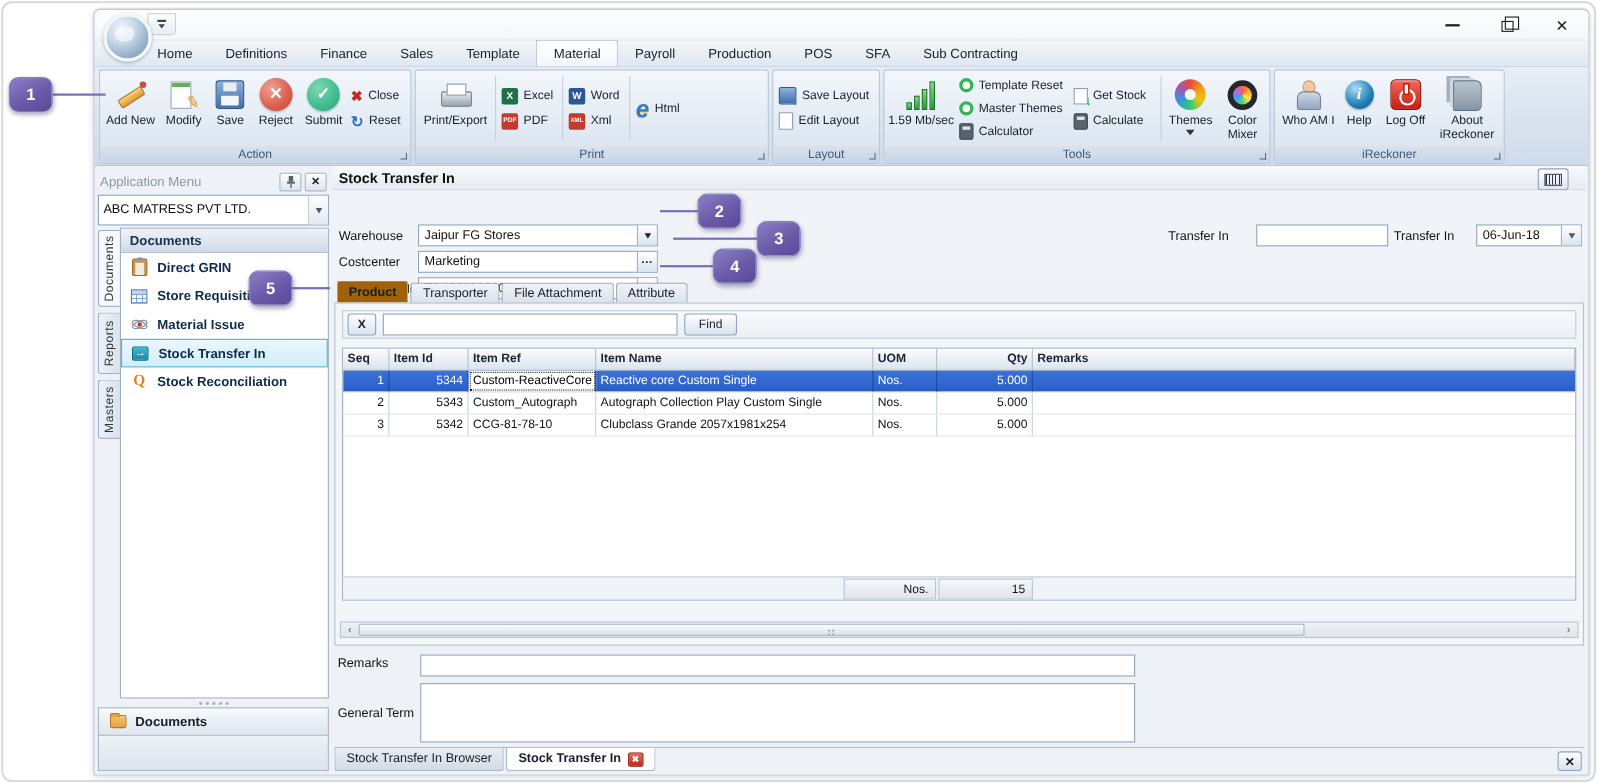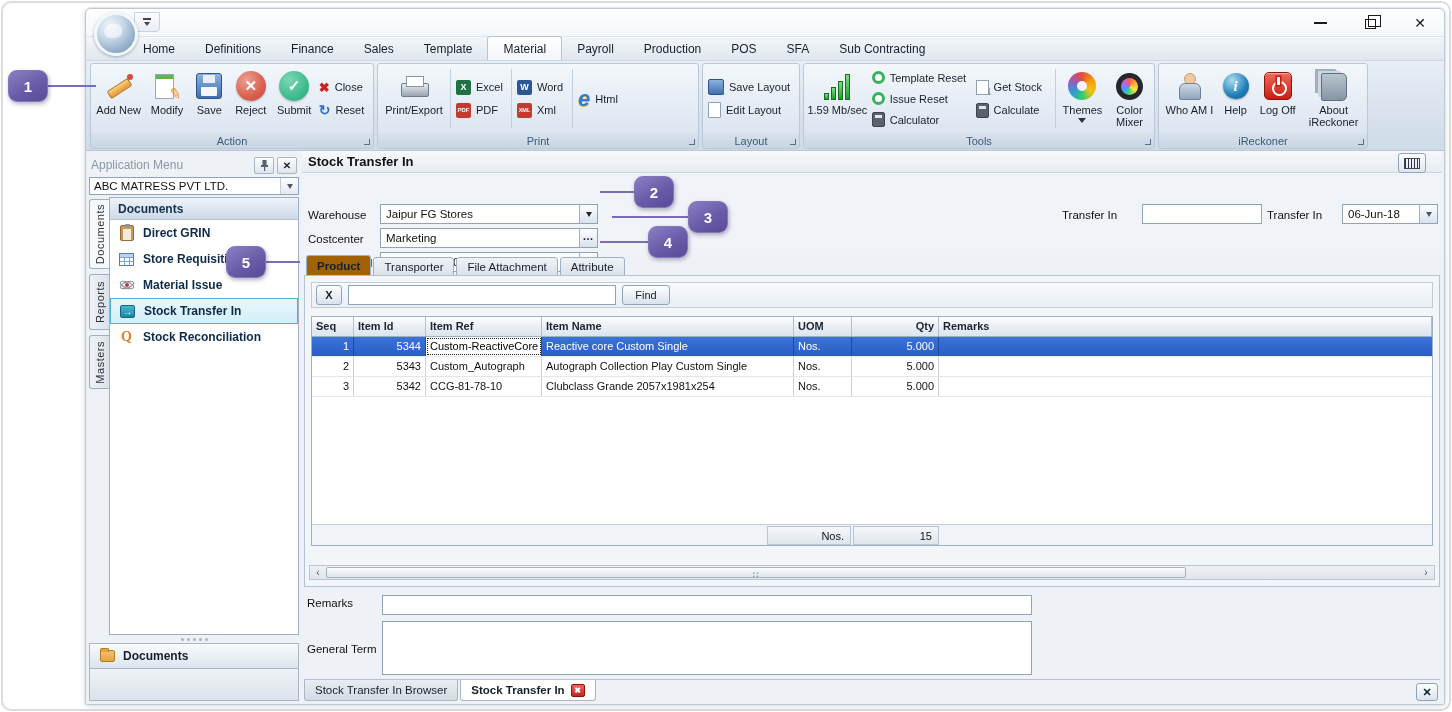--- a/index.html
+++ b/index.html
@@ -115,21 +115,21 @@
 
   
   .bodyarea { position:relative; height:553px; background:#eef2f6; }
 
   
   .sidebar { position:absolute; left:3px; top:4px; width:210px; height:546px; display:flex; flex-direction:column; }
   .sb-header { height:20px; display:flex; align-items:center; font-size:12px; color:#8a97a7; padding:0 2px; }
   .sb-header .sp { flex:1; }
   .sb-tool { width:20px; height:17px; border:1px solid #aab6c4; border-radius:2px; background:linear-gradient(#fdfefe,#dde5ee);
              display:flex; align-items:center; justify-content:center; margin-left:3px; font-size:10px; color:#223; font-weight:bold; }
-  .sb-combo { height:18px; margin-top:2px; border:1px solid #8fa4b8; background:#fff; display:flex; align-items:center; }
+  .sb-combo { height:28px; margin-top:2px; border:1px solid #8fa4b8; background:#fff; display:flex; align-items:center; }
   .sb-combo .val { flex:1; font-size:11.5px; color:#111; padding-left:4px; }
   .sb-combo .chev { width:18px; height:100%; border-left:1px solid #c3cdd8; background:linear-gradient(#fdfefe,#e3eaf2);
                     display:flex; align-items:center; justify-content:center; }
   .sb-mid { flex:1; display:flex; margin-top:2px; min-height:0; }
   .vtabs { width:20px; display:flex; flex-direction:column; gap:5px; padding-top:2px; }
   .vtab { border:1px solid #9fb0c4; border-right:none; border-radius:3px 0 0 3px; background:linear-gradient(90deg,#eef2f7,#d9e2ec);
           display:flex; align-items:center; justify-content:center; }
   .vtab.act { background:#f6f9fc; }
   .vtab span { writing-mode:vertical-rl; transform:rotate(180deg); font-size:11px; color:#333; letter-spacing:.5px; }
   .tree { flex:1; border:1px solid #9fb0c4; background:#fff; display:flex; flex-direction:column; }
@@ -401,21 +401,21 @@
             </span>
             <span>1.59 Mb/sec</span>
           </div>
           <div class="smallcol" style="width:106px">
             <div class="smallbtn" style="height:19px">
               <span class="i-ring"></span>
               <span>Template Reset</span>
             </div>
             <div class="smallbtn" style="height:19px">
               <span class="i-ring"></span>
-              <span>Issue Reset</span>
+              <span>Master Themes</span>
             </div>
             <div class="smallbtn" style="height:19px">
               <span class="i-calc"></span>
               <span>Calculator</span>
             </div>
           </div>
           <div class="smallcol" style="width:82px">
             <div class="smallbtn">
               <span class="i-getstock"></span>
               <span>Get Stock</span>

